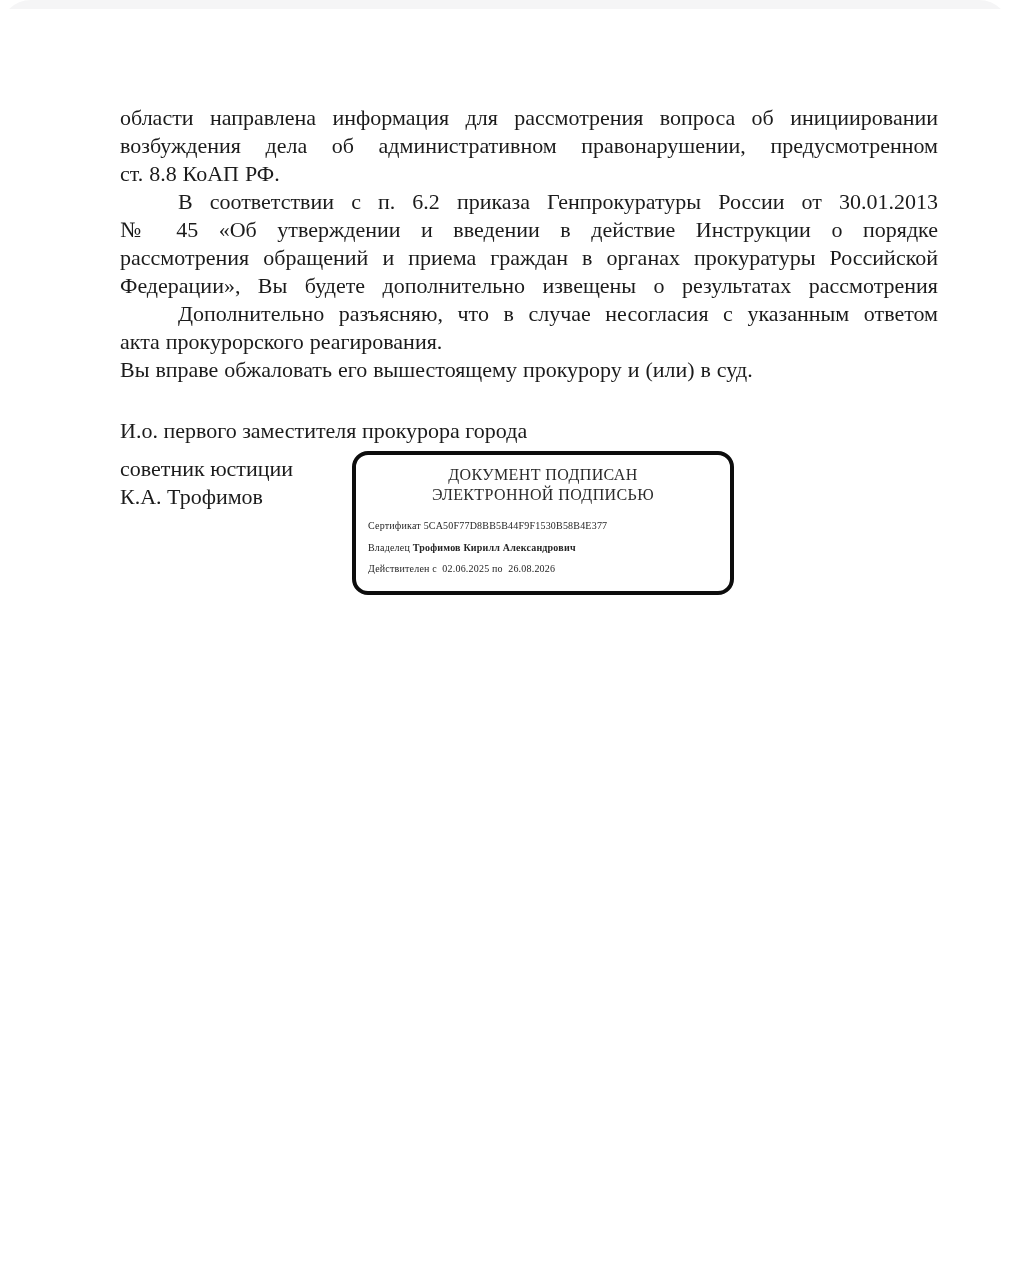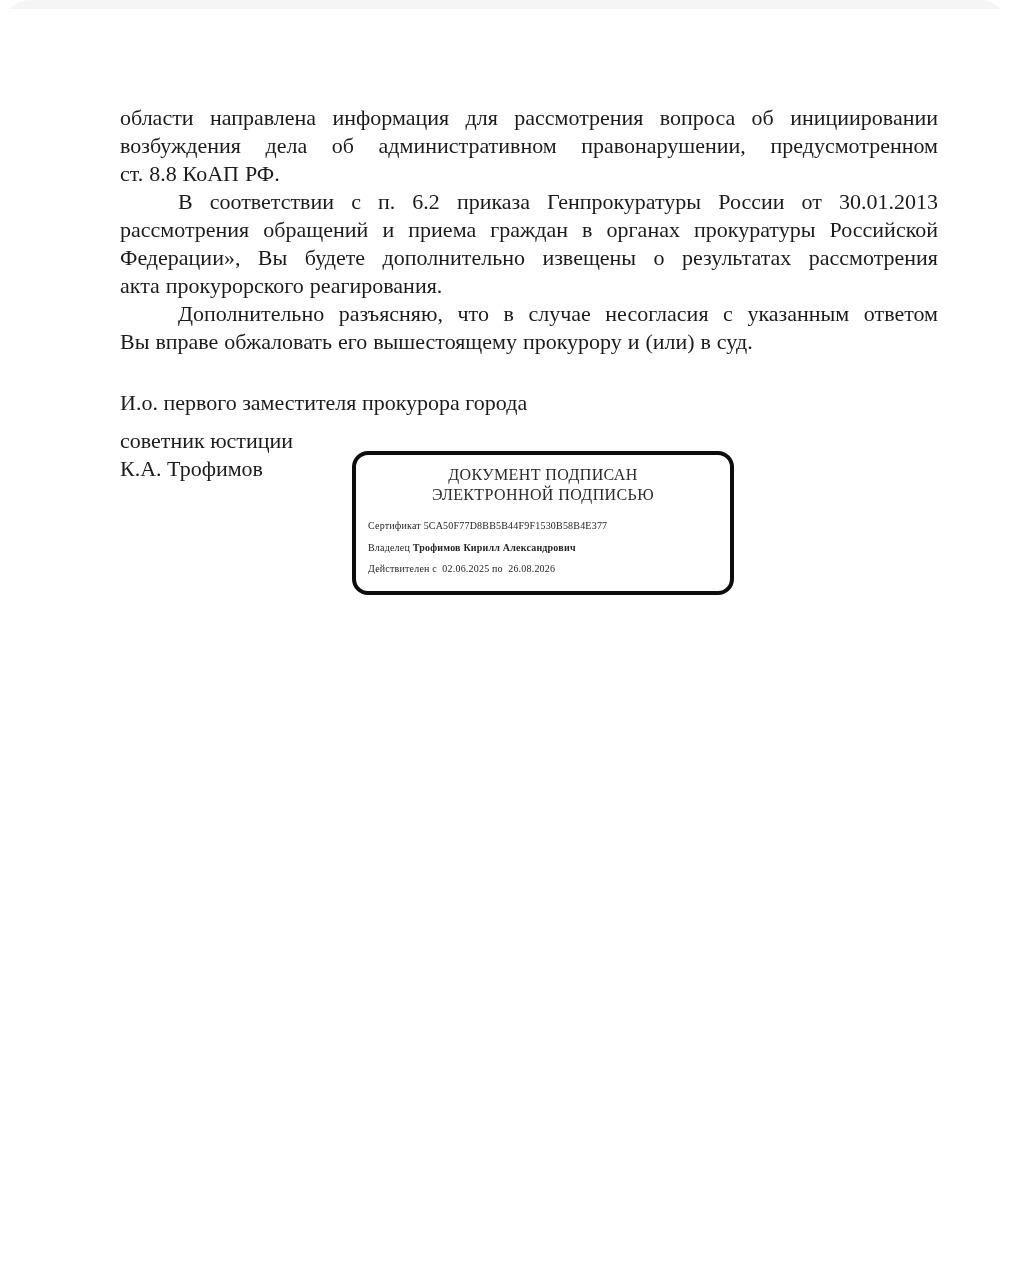--- a/index.html
+++ b/index.html
@@ -92,24 +92,25 @@
 
 <div class="page">
   <div class="top-strip"></div>
 
   <div class="content">
     <div>
         <div class="line">области направлена информация для рассмотрения вопроса об инициировании</div>
         <div class="line">возбуждения дела об административном правонарушении, предусмотренном</div>
         <div class="line last">ст. 8.8 КоАП РФ.</div>
         <div class="line indent">В соответствии с п. 6.2 приказа Генпрокуратуры России от 30.01.2013</div>
+        <div class="line">№ 45 «Об утверждении и введении в действие Инструкции о порядке</div>
         <div class="line">рассмотрения обращений и приема граждан в органах прокуратуры Российской</div>
         <div class="line">Федерации», Вы будете дополнительно извещены о результатах рассмотрения</div>
+        <div class="line indent">Дополнительно разъясняю, что в случае несогласия с указанным ответом</div>
         <div class="line last">акта прокурорского реагирования.</div>
-        <div class="line indent">Дополнительно разъясняю, что в случае несогласия с указанным ответом</div>
         <div class="line last">Вы вправе обжаловать его вышестоящему прокурору и (или) в суд.</div>
       </div>
 
     <div class="sig-block">
       <div class="sig-line1">И.о. первого заместителя прокурора города</div>
       <div class="sig-row">
         <span>советник юстиции</span>
         <span>К.А. Трофимов</span>
       </div>
     </div>

